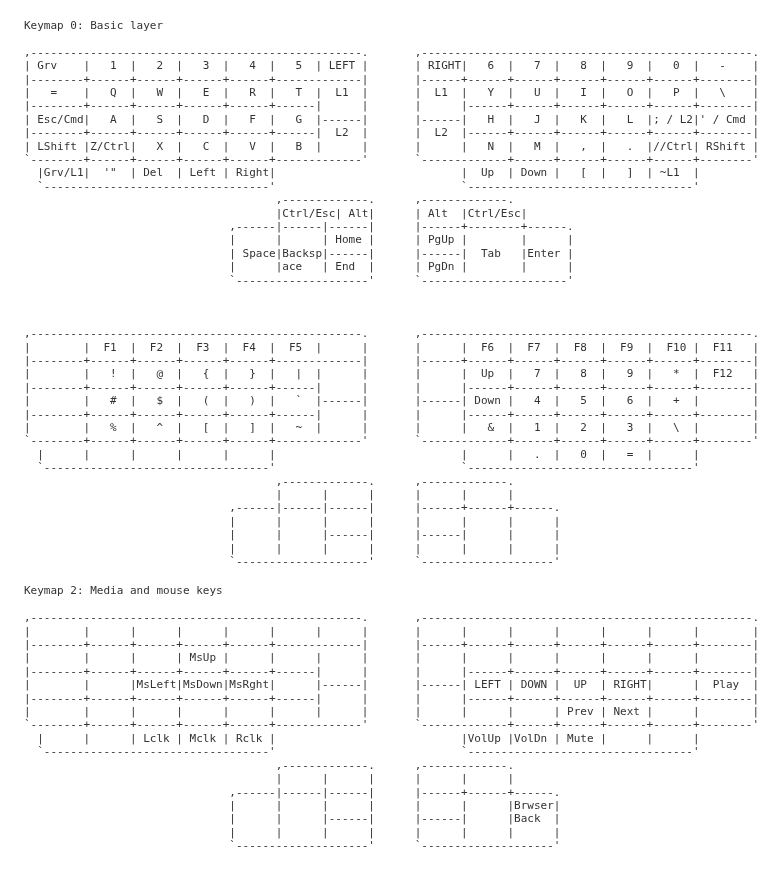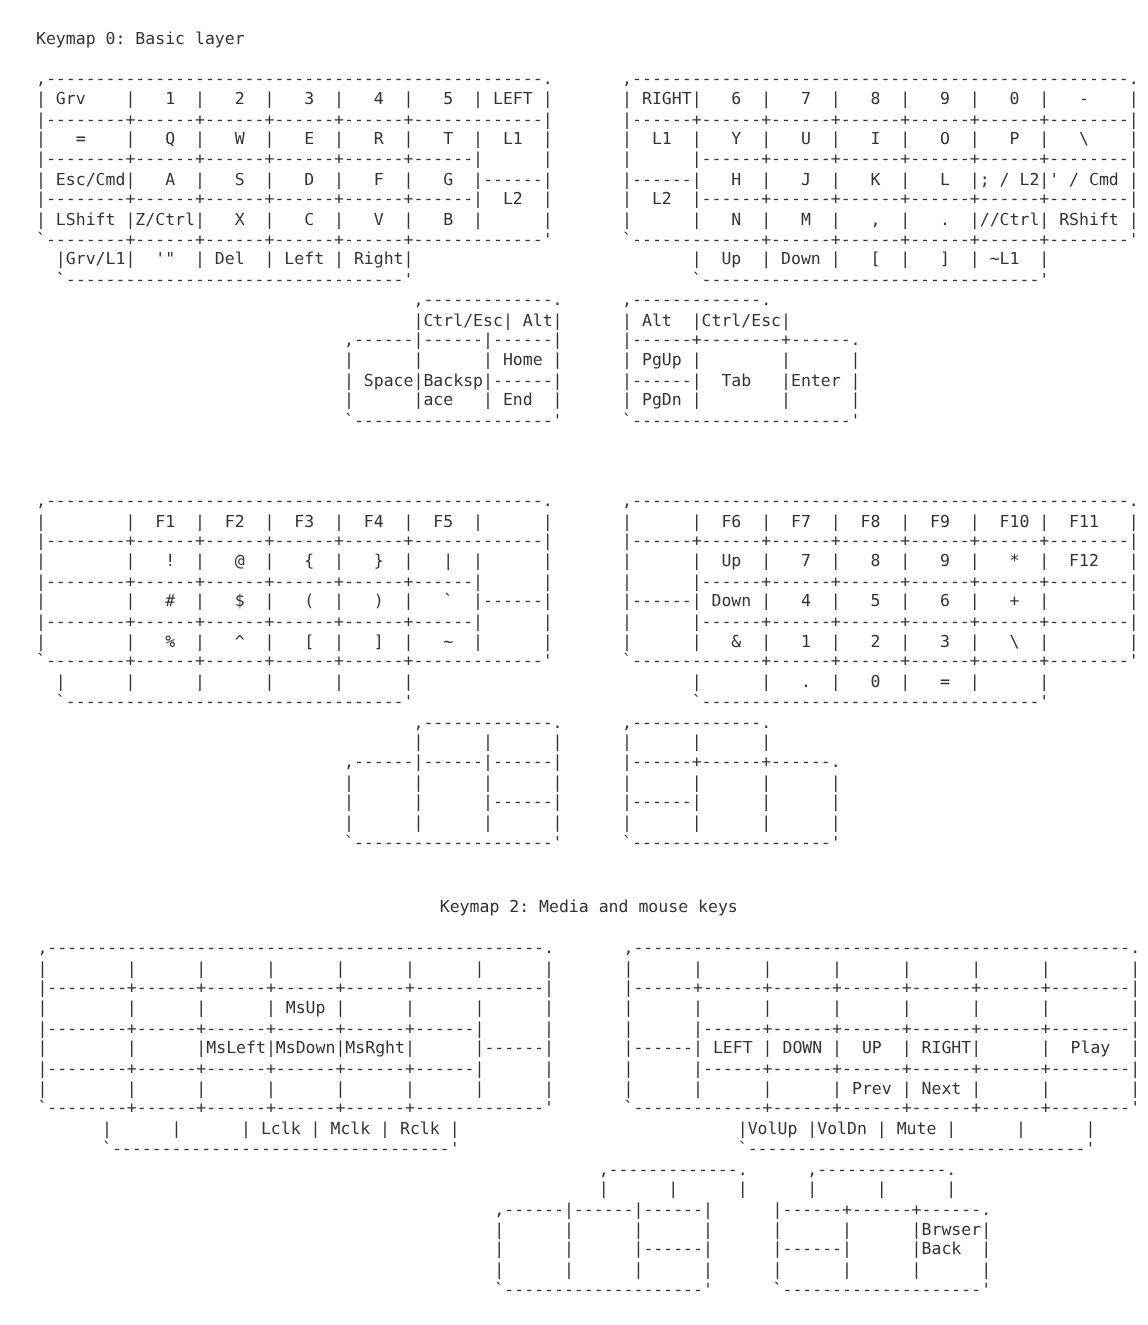--- a/index.html
+++ b/index.html
@@ -15,21 +15,21 @@
   .page {
     box-sizing: border-box;
     padding: 19px 4px 8px 24px;
     font-family: "DejaVu Sans Mono", "Liberation Mono", monospace;
     font-size: 11px;
     line-height: 13.4px;
     color: #333333;
   }
   .keymap-section { margin: 0; }
   #section-1 { margin-top: 40px; }
-  #section-2 { margin-top: 30px; text-align: center; }
+  #section-2 { margin-top: 16px; }
   .keymap-title {
     white-space: pre;
     font: inherit;
     margin: 0 0 13.4px 0;
   }
   .keymap-ascii {
     margin: 0;
     font: inherit;
     white-space: pre;
     tab-size: 8;

